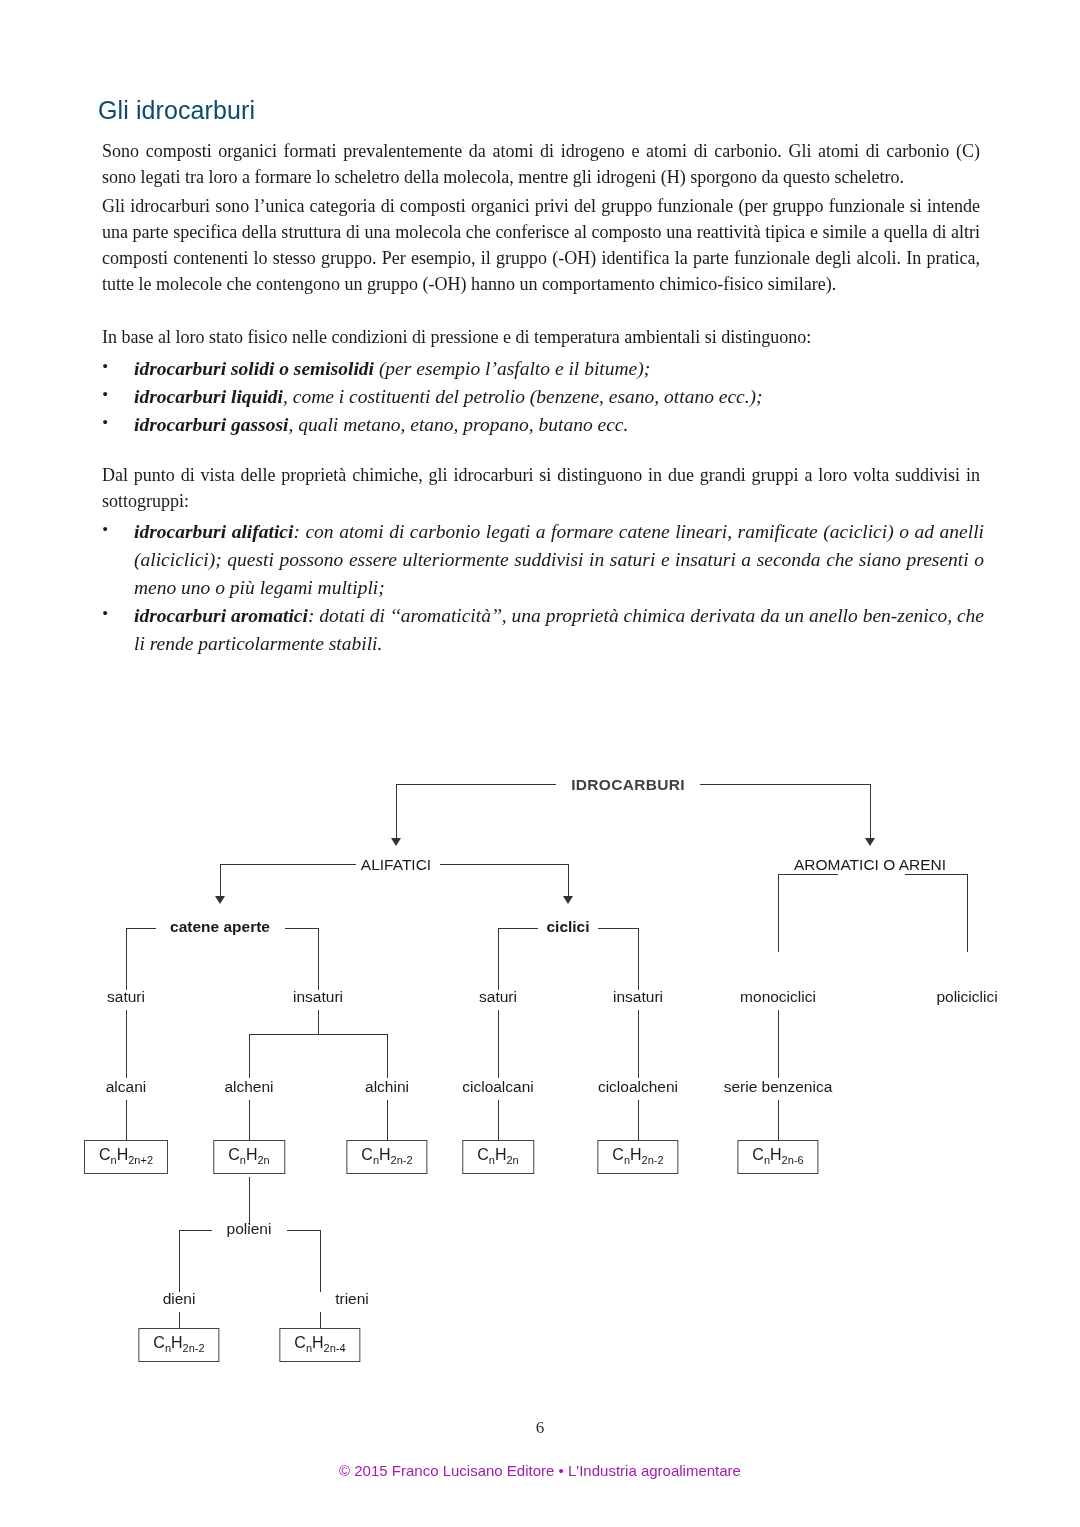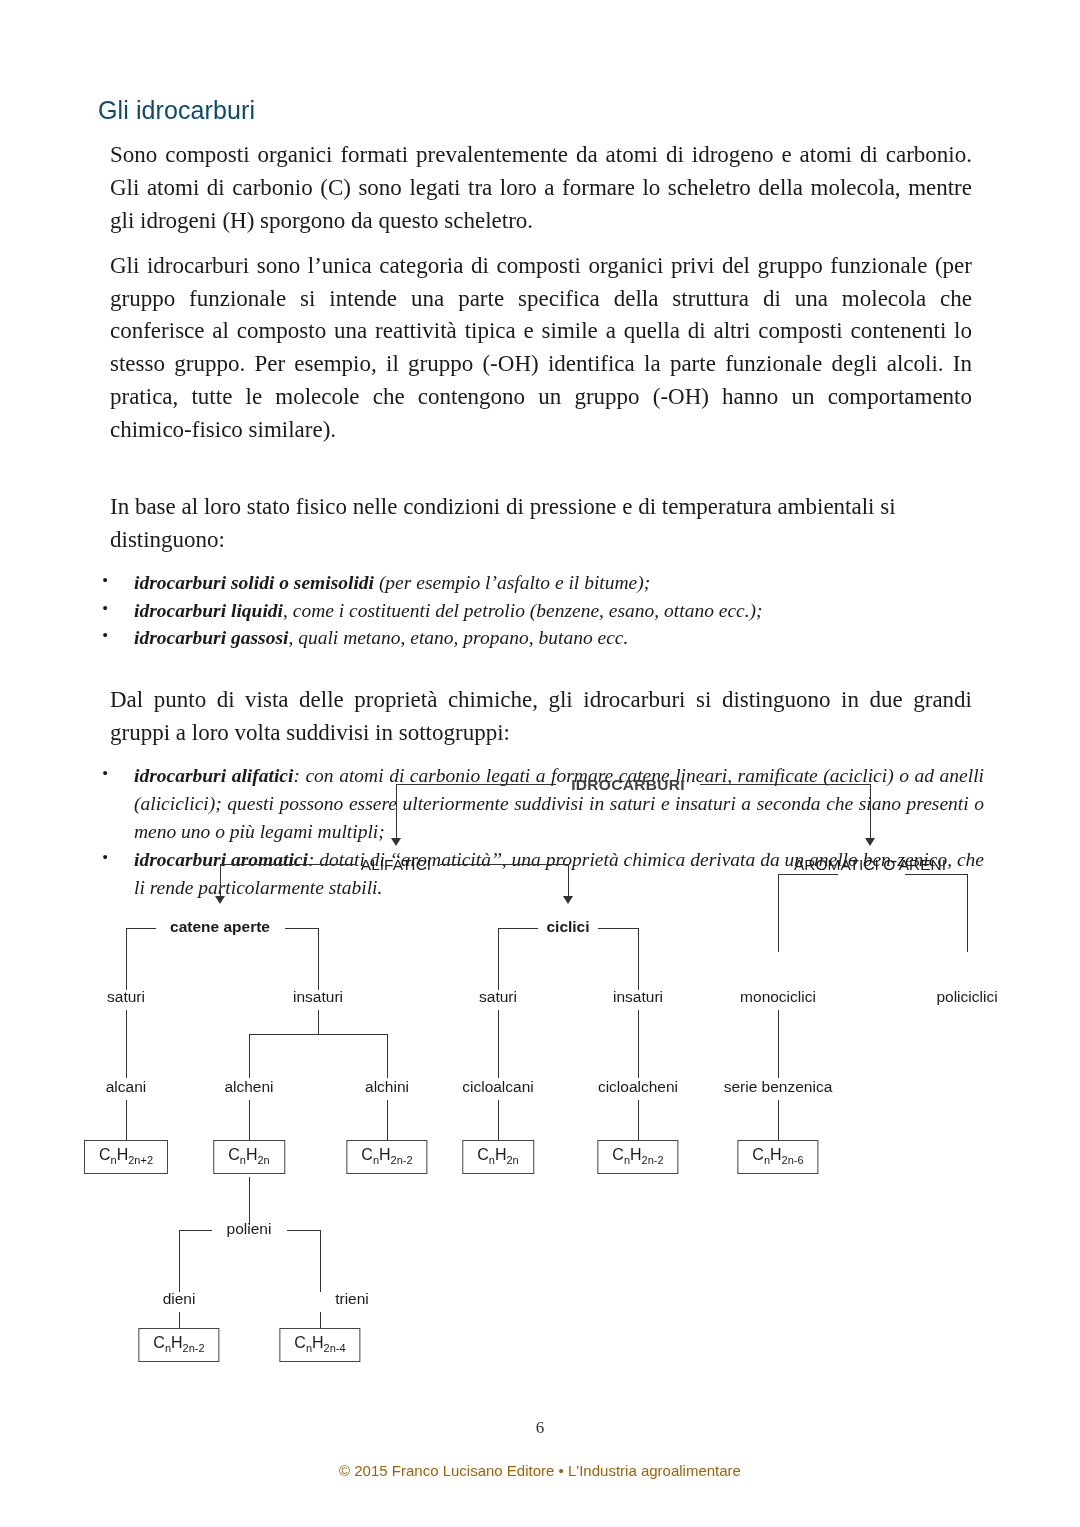--- a/index.html
+++ b/index.html
@@ -29,23 +29,23 @@
   }
   h1.title {
     font-family: "Liberation Sans", sans-serif;
     font-size: 25px;
     font-weight: 400;
     color: #0c4a6e;
     margin: 8px 0 14px 0;
     letter-spacing: 0.1px;
   }
   p.para {
-    font-size: 23px;
+    font-size: 18px;
     line-height: 1.43;
-    margin: 12px;
+    margin: 4px;
     text-align: justify;
     text-justify: inter-word;
   }
   p.para.nj { text-align: left; }
   .spacer { height: 20px; }
   ul.bullets {
     list-style: none;
     margin: 0;
     padding: 0;
   }
@@ -129,21 +129,21 @@
     font-size: 17px;
     color: #333;
   }
   .footer {
     position: absolute;
     left: 0; right: 0;
     top: 1462px;
     text-align: center;
     font-family: "Liberation Sans", sans-serif;
     font-size: 15px;
-    color: #a16207;
+    color: #a21caf;
   }
 </style>
 </head>
 <body>
 
 <div class="page">
 
   <div class="content">
     <h1 class="title">Gli idrocarburi</h1>
 

